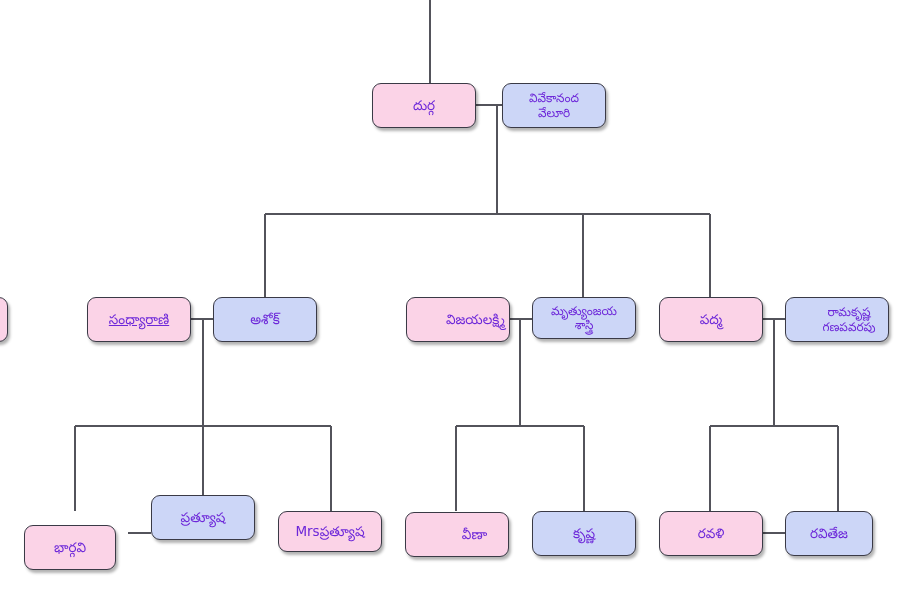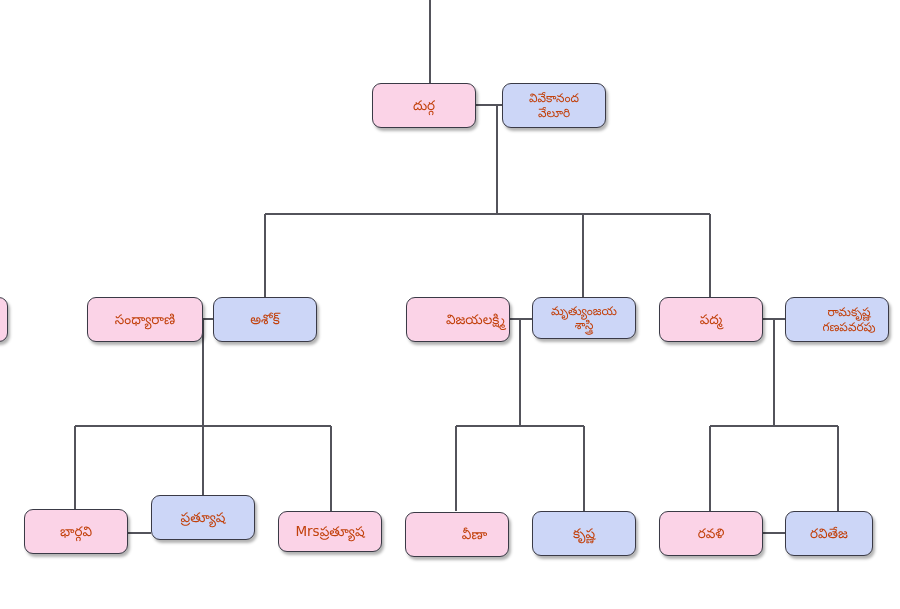--- a/index.html
+++ b/index.html
@@ -30,21 +30,21 @@
     position: absolute;
     box-sizing: border-box;
     border: 1.6px solid #3a3a46;
     border-radius: 9px;
     display: flex;
     align-items: center;
     justify-content: center;
     text-align: center;
     line-height: 1.18;
     font-size: 13.5px;
-    color: #c2410c;
+    color: #6d28d9;
     box-shadow: 2px 3px 3px rgba(0,0,0,0.30);
     padding: 2px 4px;
     overflow: hidden;
     -webkit-font-smoothing: antialiased;
   }
   .node.female {
     background: #fbd3e7;
   }
   .node.male {
     background: #ccd6f7;
@@ -93,41 +93,41 @@
       <div class="node female" style="left: 372px; top: 83px; width: 104px; height: 45px;">
         <span class="label">దుర్గ</span>
       </div>
       <div class="node male two-line" style="left: 502px; top: 83px; width: 104px; height: 45px;">
         <span class="label">వివేకానంద
 వేలూరి</span>
       </div>
       <div class="node female clipped-left" style="left: -96px; top: 297px; width: 104px; height: 45px;">
         <span class="label"></span>
       </div>
-      <div class="node female" style="left: 87px; top: 297px; width: 116px; height: 45px;">
+      <div class="node female" style="left: 87px; top: 297px; width: 104px; height: 45px; text-decoration: underline;">
         <span class="label">సంధ్యారాణి</span>
       </div>
       <div class="node male" style="left: 213px; top: 297px; width: 104px; height: 45px; font-family: Liberation Serif, serif;">
         <span class="label">అశోక్</span>
       </div>
       <div class="node female" style="left: 406px; top: 297px; width: 104px; height: 45px; text-align: right;">
         <span class="label">విజయలక్ష్మి</span>
       </div>
       <div class="node male two-line" style="left: 532px; top: 297px; width: 104px; height: 42px; justify-content: center;">
         <span class="label">మృత్యుంజయ
 శాస్త్రి</span>
       </div>
       <div class="node female" style="left: 659px; top: 297px; width: 104px; height: 45px;">
         <span class="label">పద్మ</span>
       </div>
       <div class="node male two-line" style="left: 785px; top: 297px; width: 104px; height: 45px; padding-left: 28px;">
         <span class="label">రామకృష్ణ
 గణపవరపు</span>
       </div>
-      <div class="node female" style="left: 24px; top: 509px; width: 104px; height: 45px;">
+      <div class="node female" style="left: 24px; top: 525px; width: 92px; height: 45px;">
         <span class="label">భార్గవి</span>
       </div>
       <div class="node male" style="left: 151px; top: 495px; width: 104px; height: 45px;">
         <span class="label">ప్రత్యూష</span>
       </div>
       <div class="node female" style="left: 278px; top: 511px; width: 104px; height: 41px; justify-content: center;">
         <span class="label">Mrsప్రత్యూష</span>
       </div>
       <div class="node female" style="left: 405px; top: 512px; width: 104px; height: 45px; padding-left: 39px;">
         <span class="label">వీణా</span>

